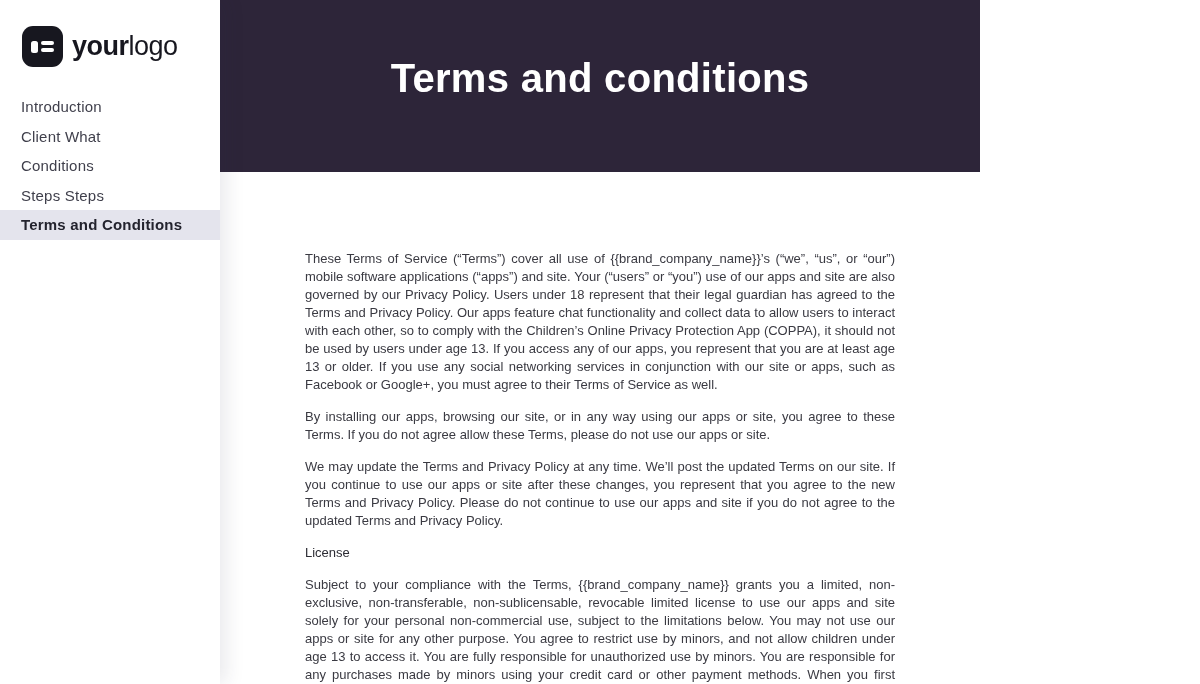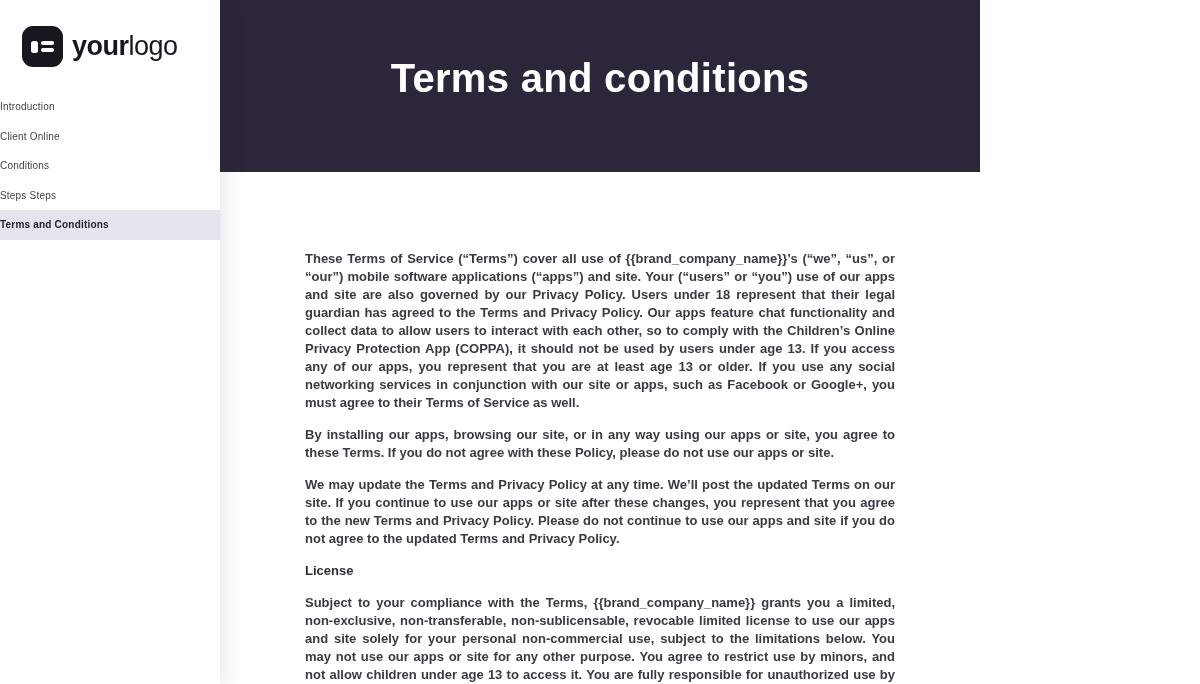--- a/index.html
+++ b/index.html
@@ -25,21 +25,21 @@
   .logo-icon .sq { width:7px; height:12px; background:#ffffff; border-radius:2.5px; }
   .logo-icon .bars { display:flex; flex-direction:column; gap:3px; }
   .logo-icon .bars i { display:block; width:13px; height:4px; background:#ffffff; border-radius:2px; }
   .logo-text { font-size:27px; color:#17171f; letter-spacing:-0.5px; white-space:nowrap; }
   .logo-text .b { font-weight:700; }
   .logo-text .l { font-weight:400; }
 
   .nav { padding-top:25px; }
   .nav-item {
     height:29.5px; display:flex; align-items:center;
-    font-size:10px; color:#3f3f4b;
+    padding-left:21px; font-size:15px; color:#3f3f4b;
     letter-spacing:0.2px; cursor:pointer;
   }
   .nav-item.active {
     background:#e4e4ed; font-weight:700; color:#23232e;
   }
 
   
   main { flex:1; height:100%; background:#ffffff; overflow:hidden; }
   .banner {
     height:172px; background:#2d2539;
@@ -49,23 +49,23 @@
   .banner h1 {
     color:#ffffff; font-size:40px; font-weight:700; letter-spacing:0.3px;
   }
 
   .content { padding-top:78px; }
   .column {
     width:590px; margin:0 auto;
     font-size:13px; line-height:1.385; color:#3a3a42;
     text-align:justify;
   }
-  .column p { margin:0 0 14px;font-weight:bold; }
+  .column p { margin:0 0 14px; }
   .column h3 {
-    font-size:13px; font-weight:700; color:#2c2c34;
+    font-size:13px; font-weight:400; color:#2c2c34;
     margin:0 0 14px; text-align:left;
   }
 </style>
 </head>
 <body>
 
 <div class="app">
 
   <aside class="sidebar">
     <div class="logo">
@@ -74,36 +74,36 @@
         <span class="bars">
             <i></i>
             <i></i>
           </span>
       </span>
       <span class="logo-text"><span class="b">your</span><span class="l">logo</span></span>
     </div>
 
     <nav class="nav">
       <div class="nav-item">Introduction</div>
-      <div class="nav-item">Client Online</div>
+      <div class="nav-item">Client What</div>
       <div class="nav-item">Conditions</div>
       <div class="nav-item">Steps Steps</div>
       <div class="nav-item active">Terms and Conditions</div>
     </nav>
   </aside>
 
   <main>
     <header class="banner">
       <h1>Terms and conditions</h1>
     </header>
 
     <div class="content">
       <article class="column">
         <p>These Terms of Service (“Terms”) cover all use of {{brand_company_name}}’s (“we”, “us”, or “our”) mobile software applications (“apps”) and site. Your (“users” or “you”) use of our apps and site are also governed by our Privacy Policy. Users under 18 represent that their legal guardian has agreed to the Terms and Privacy Policy. Our apps feature chat functionality and collect data to allow users to interact with each other, so to comply with the Children’s Online Privacy Protection App (COPPA), it should not be used by users under age 13. If you access any of our apps, you represent that you are at least age 13 or older. If you use any social networking services in conjunction with our site or apps, such as Facebook or Google+, you must agree to their Terms of Service as well.</p>
-        <p>By installing our apps, browsing our site, or in any way using our apps or site, you agree to these Terms. If you do not agree with these Policy, please do not use our apps or site.</p>
+        <p>By installing our apps, browsing our site, or in any way using our apps or site, you agree to these Terms. If you do not agree allow these Terms, please do not use our apps or site.</p>
         <p>We may update the Terms and Privacy Policy at any time. We’ll post the updated Terms on our site. If you continue to use our apps or site after these changes, you represent that you agree to the new Terms and Privacy Policy. Please do not continue to use our apps and site if you do not agree to the updated Terms and Privacy Policy.</p>
         <h3>License</h3>
         <p>Subject to your compliance with the Terms, {{brand_company_name}}  grants you a limited, non-exclusive, non-transferable, non-sublicensable, revocable limited license to use our apps and site solely for your personal non-commercial use, subject to the limitations below. You may not use our apps or site for any other purpose. You agree to restrict use by minors, and not allow children under age 13 to access it. You are fully responsible for unauthorized use by minors. You are responsible for any purchases made by minors using your credit card or other payment methods. When you first launch one of our apps, you create an</p>
       </article>
     </div>
   </main>
 
 </div>
 
 </body></html>

